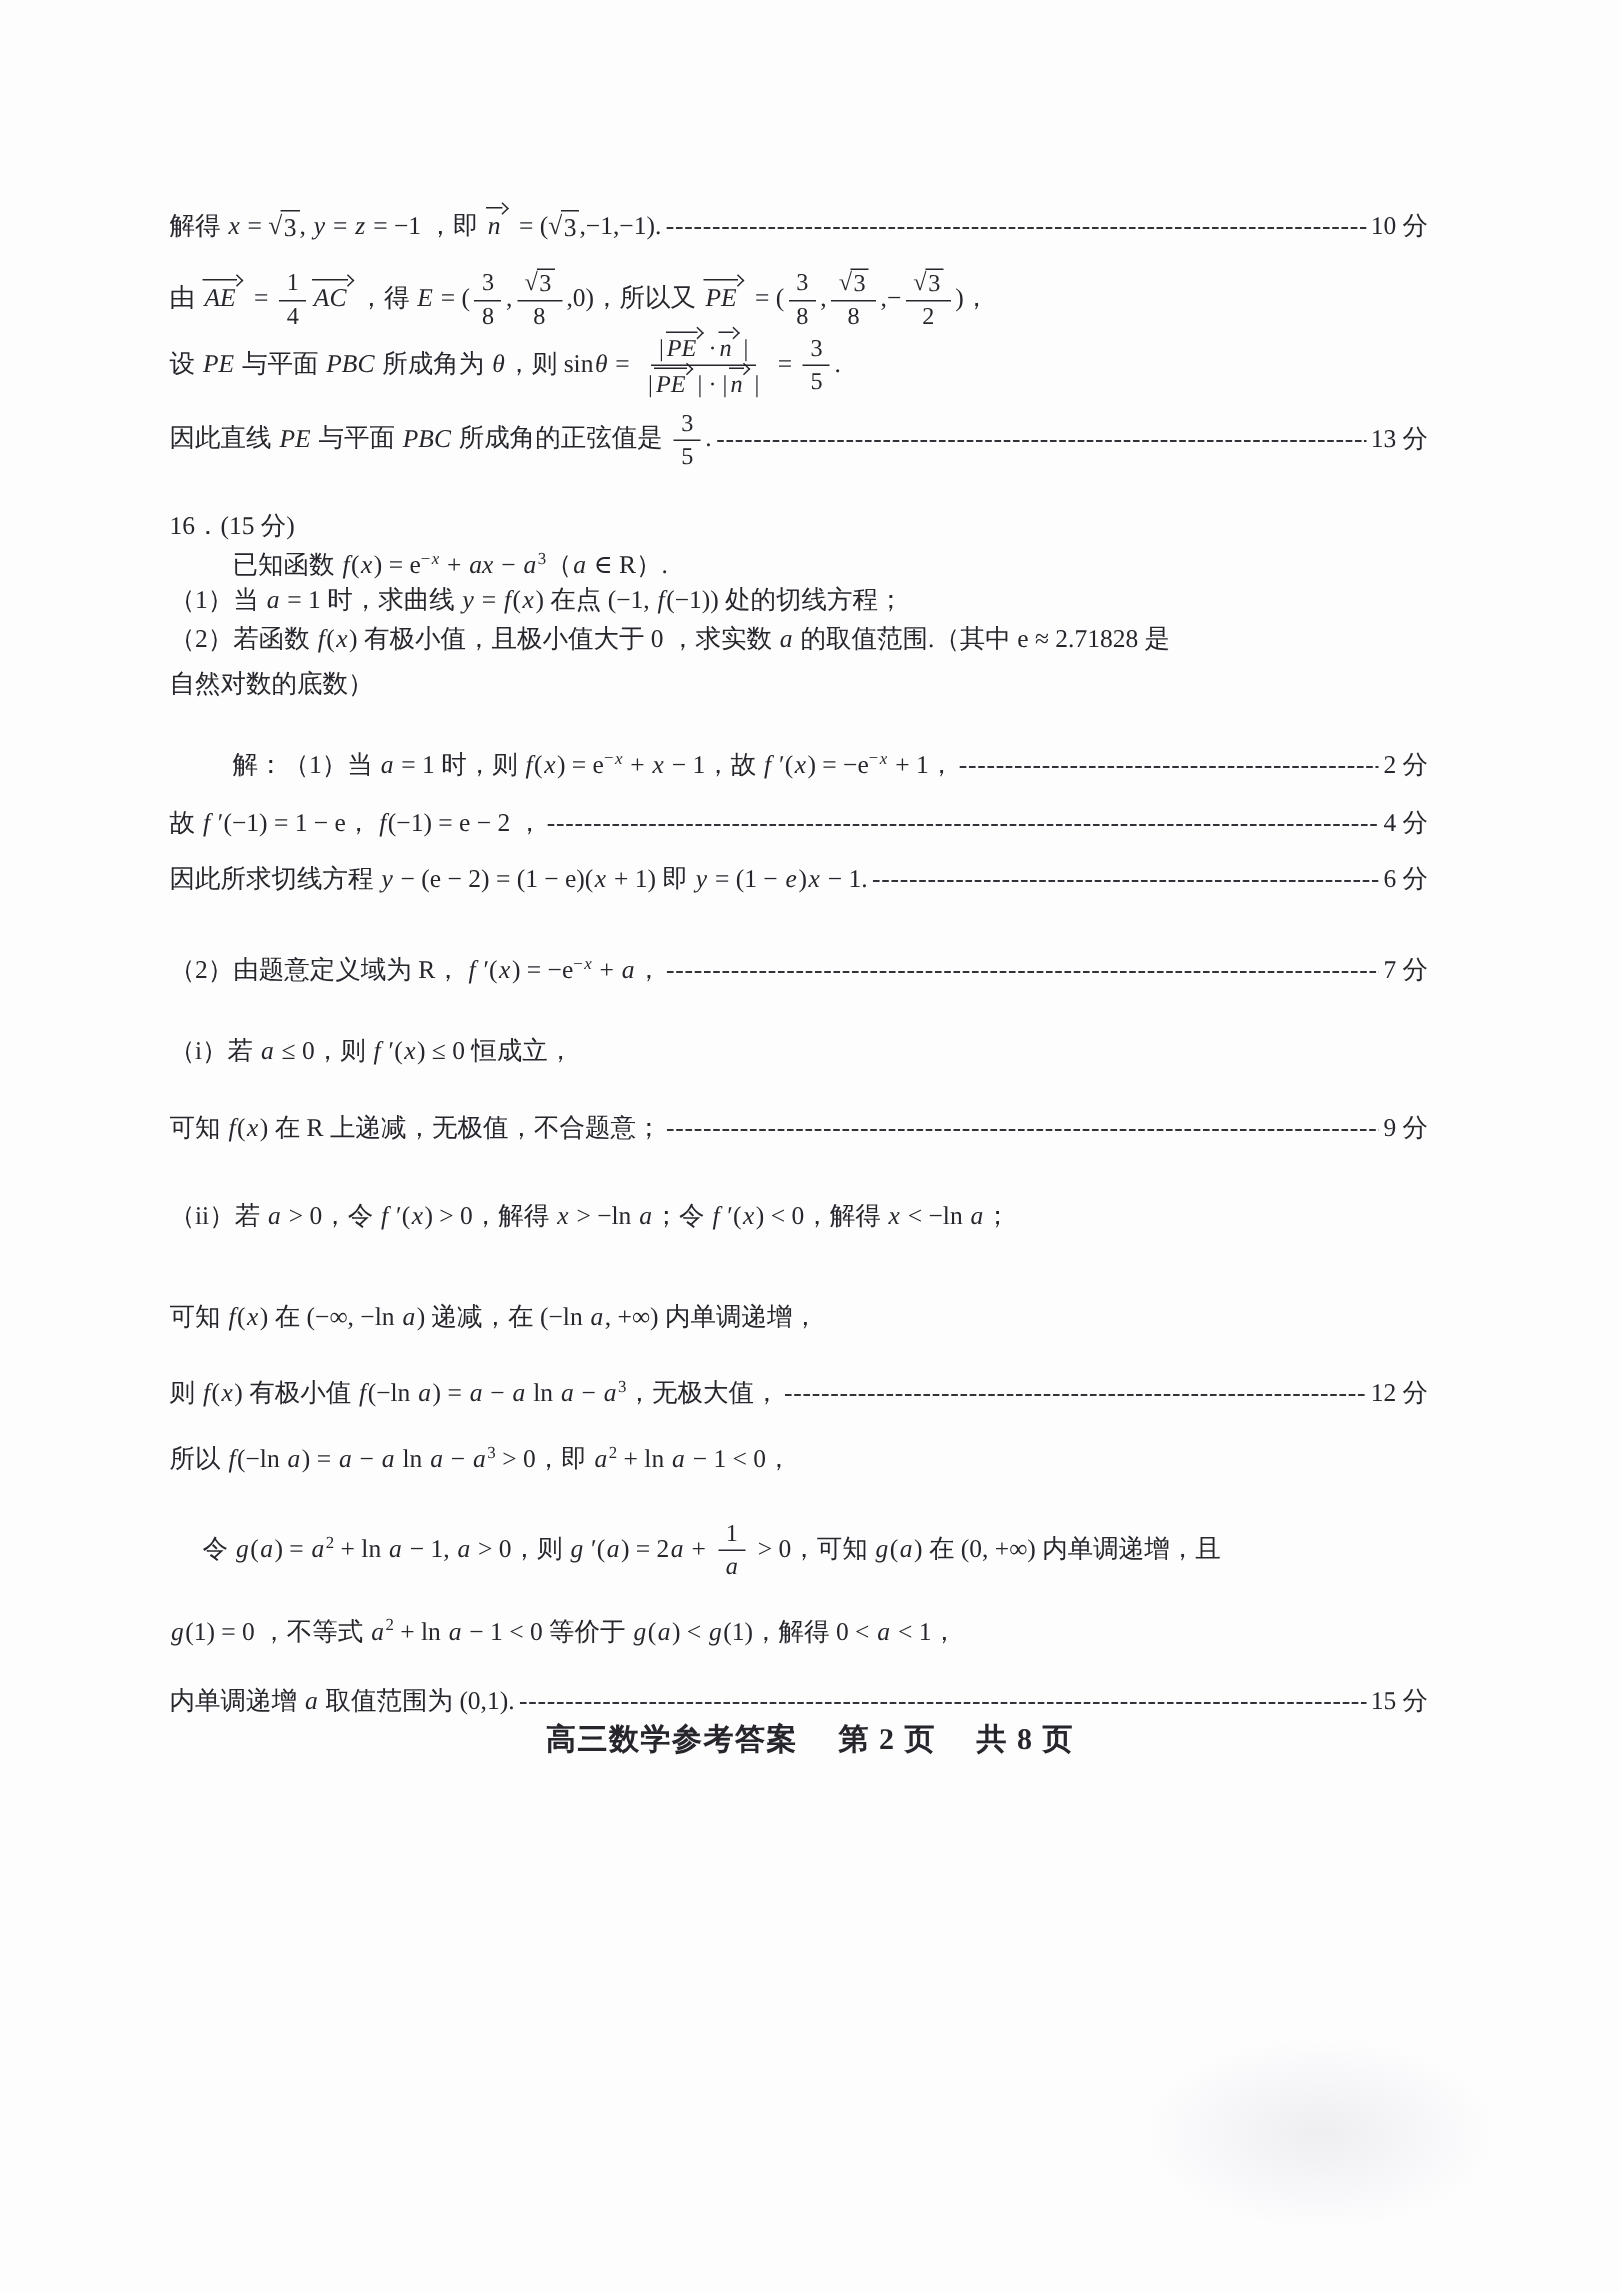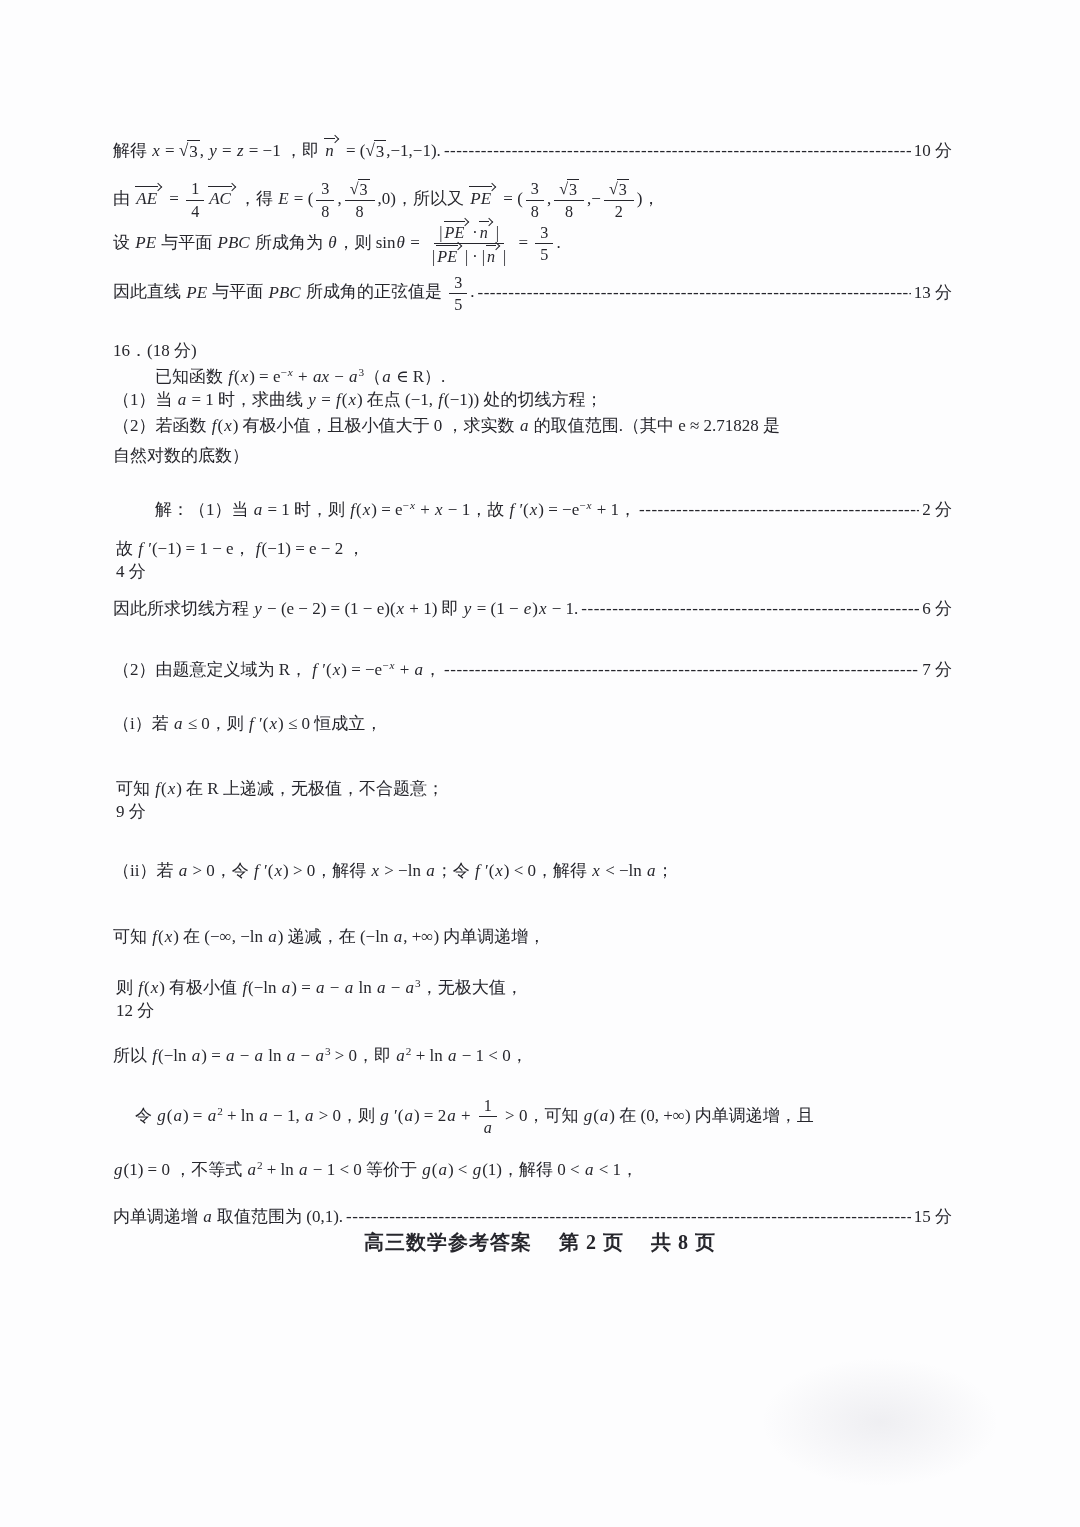--- a/index.html
+++ b/index.html
@@ -43,28 +43,28 @@
   }
   
   .doc > .line:nth-child(2){margin-top:15px;}
   .doc > .line:nth-child(4){margin-top:7px;}
   .doc > .line:nth-child(5){margin-top:26px;}
   .doc > .line:nth-child(6){margin-top:3px;padding-left:42px;}
   .doc > .line:nth-child(7){}
   .doc > .line:nth-child(8){margin-top:3px;}
   .doc > .line:nth-child(9){margin-top:7px;}
   .doc > .line:nth-child(10){margin-top:31px;padding-left:42px;}
-  .doc > .line:nth-child(11){margin-top:16px;flex-direction:column;}
+  .doc > .line:nth-child(11){margin-top:16px;}
   .doc > .line:nth-child(12){margin-top:14px;}
   .doc > .line:nth-child(13){margin-top:38px;}
   .doc > .line:nth-child(14){margin-top:31px;}
-  .doc > .line:nth-child(15){margin-top:42px;flex-direction:column;}
+  .doc > .line:nth-child(15){margin-top:28px;}
   .doc > .line:nth-child(16){margin-top:36px;}
   .doc > .line:nth-child(17){margin-top:44px;}
-  .doc > .line:nth-child(18){margin-top:28px;flex-direction:column;}
+  .doc > .line:nth-child(18){margin-top:28px;}
   .doc > .line:nth-child(19){margin-top:22px;}
   .doc > .line:nth-child(20){margin-top:28px;padding-left:22px;}
   .doc > .line:nth-child(21){margin-top:22px;}
   .doc > .line:nth-child(22){margin-top:24px;}
   .footer{
     text-align:center;
     font-size:20px;font-weight:bold;letter-spacing:1px;
   }
   .artifact{
     position:absolute;right:80px;bottom:40px;width:240px;height:130px;
@@ -167,21 +167,21 @@
           <span class="n">
             <span class="tx">3</span>
           </span>
           <span class="d">
             <span class="tx">5</span>
           </span>
         </span><span class="tx">.</span></span>
       <span class="dash">------------------------------------------------------------------------------------------------------------------------</span>
       <span class="score">13 分</span>
     </div>
-    <div class="line"><span class="content"><span class="tx">16．(18 分)</span></span></div>
+    <div class="line"><span class="content"><span class="tx">16．(15 分)</span></span></div>
     <div class="line"><span class="content"><span class="tx">已知函数 </span><span class="mi">f</span><span class="tx">(</span><span class="mi">x</span><span class="tx">) = e</span><sup class="sup"><span class="tx">−</span><span class="mi">x</span></sup><span class="tx"> + </span><span class="mi">ax</span><span class="tx"> − </span><span class="mi">a</span><sup class="sup"><span class="tx">3</span></sup><span class="tx">（</span><span class="mi">a</span><span class="tx"> ∈ R）.</span></span></div>
     <div class="line"><span class="content"><span class="tx">（1）当 </span><span class="mi">a</span><span class="tx"> = 1 时，求曲线 </span><span class="mi">y</span><span class="tx"> = </span><span class="mi">f</span><span class="tx">(</span><span class="mi">x</span><span class="tx">) 在点 (−1, </span><span class="mi">f</span><span class="tx">(−1)) 处的切线方程；</span></span></div>
     <div class="line"><span class="content"><span class="tx">（2）若函数 </span><span class="mi">f</span><span class="tx">(</span><span class="mi">x</span><span class="tx">) 有极小值，且极小值大于 0 ，求实数 </span><span class="mi">a</span><span class="tx"> 的取值范围.（其中 e ≈ 2.71828 是</span></span></div>
     <div class="line"><span class="content"><span class="tx">自然对数的底数）</span></span></div>
     <div class="line score-line">
       <span class="content"><span class="tx">解：（1）当 </span><span class="mi">a</span><span class="tx"> = 1 时，则 </span><span class="mi">f</span><span class="tx">(</span><span class="mi">x</span><span class="tx">) = e</span><sup class="sup"><span class="tx">−</span><span class="mi">x</span></sup><span class="tx"> + </span><span class="mi">x</span><span class="tx"> − 1，故 </span><span class="mi">f</span><span class="tx"> ′(</span><span class="mi">x</span><span class="tx">) = −e</span><sup class="sup"><span class="tx">−</span><span class="mi">x</span></sup><span class="tx"> + 1，</span></span>
       <span class="dash">------------------------------------------------------------------------------------------------------------------------</span>
       <span class="score">2 分</span>
     </div>
     <div class="line score-line">

